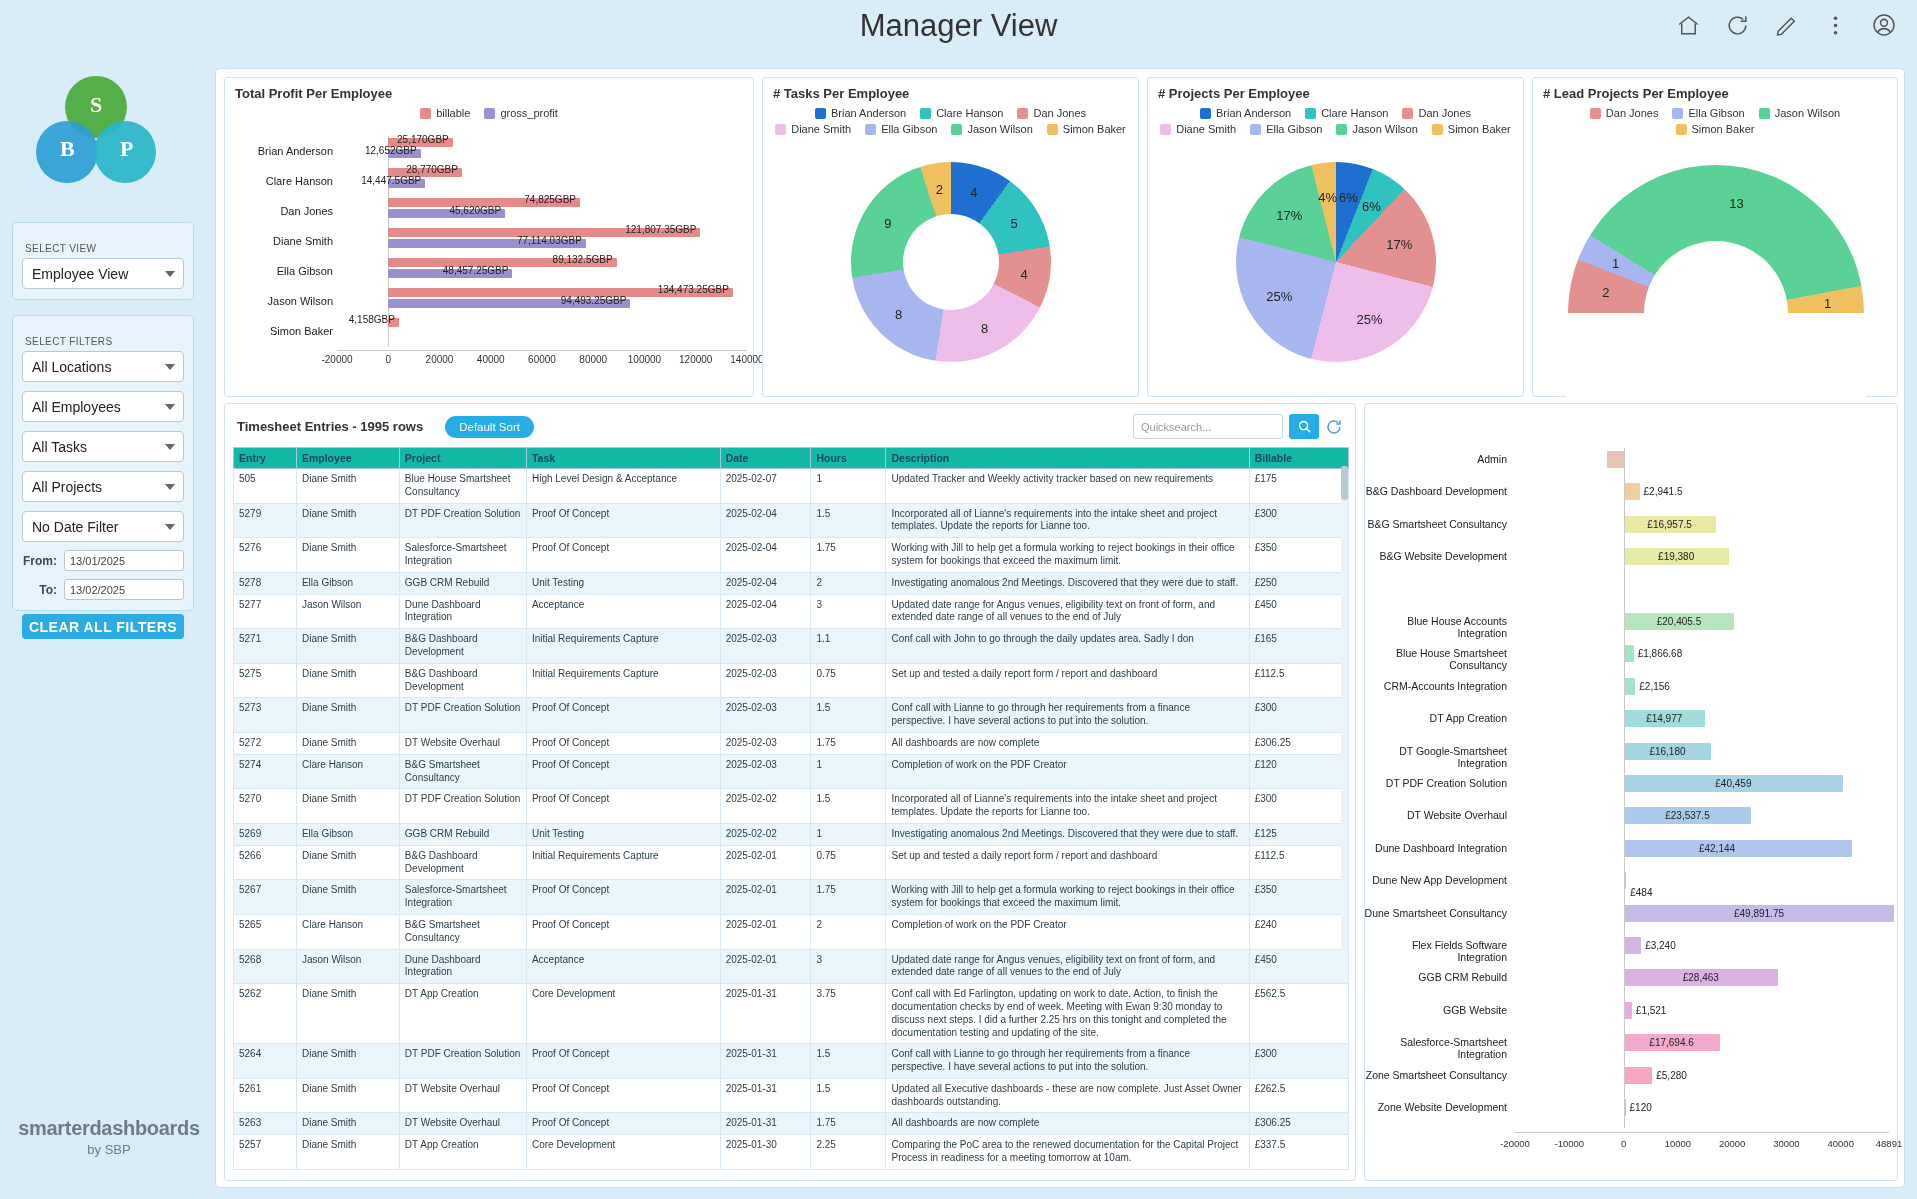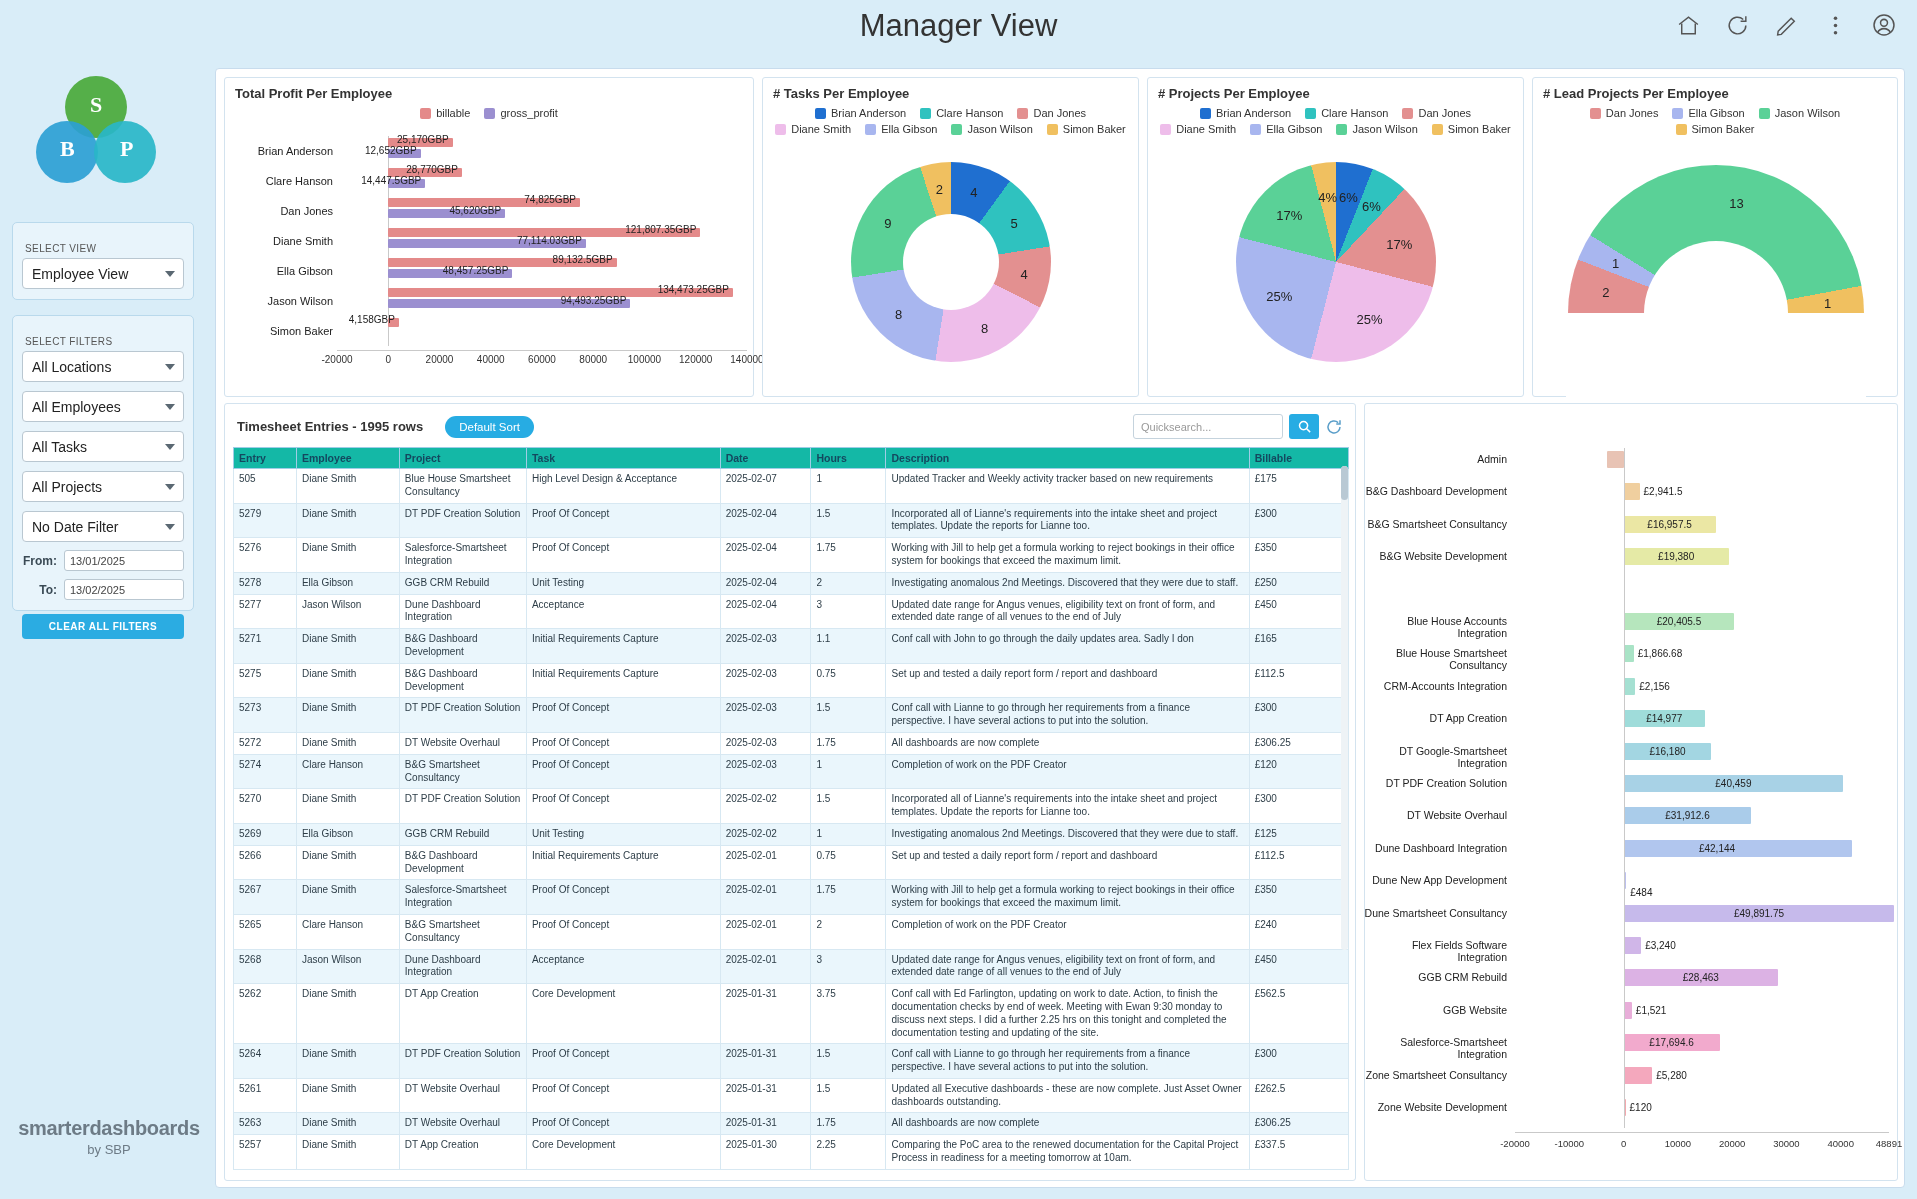--- a/index.html
+++ b/index.html
@@ -66,21 +66,21 @@
     border-right: 5px solid transparent; border-top: 6px solid #5a6872;
   }
   .daterow { display:flex; align-items:center; margin-top:8px; font-size:12px; color:#333; }
   .daterow .dlab { width: 42px; text-align:right; padding-right:7px; font-weight:bold; color:#3a4a55;}
   .dinput {
     flex: 1; height: 21px; background:#fff; border:1px solid #b9c7d1; border-radius:3px;
     font-size: 11px; color:#444; padding: 2px 5px; display:flex; align-items:center;
   }
   .clear-btn {
     margin-top: 14px; width: 100%; height: 25px; background: #2bace2;
-    color: #fff; border: none; border-radius: 4px; font-size: 10px;
+    color: #fff; border: none; border-radius: 4px; font-size: 14px;
     letter-spacing: .5px; cursor: pointer; font-weight: bold;
   }
   .brand { position: absolute; left: 14px; bottom: 42px; width: 190px; text-align:center; }
   .brand-main { font-size: 20px; color: #6d7b86; font-weight: bold; letter-spacing:-0.3px;}
   .brand-sub { font-size: 13px; color: #6d7b86; margin-top: 2px;}
 
   
   .main { position: absolute; left: 215px; top: 68px; width: 1690px; height: 1120px;
           background: #fff; border: 1px solid #c8dced; border-radius: 4px; }
 
@@ -739,21 +739,21 @@
             <div class="gp-val" style="left: 302.497px; transform: translateX(-50%);">£16,180</div>
           </div>
           <div class="gp-row" style="top: 330px;">
             <div class="gp-label">DT PDF Creation Solution</div>
             <div class="gp-bar" style="left: 258.577px; width: 219.646px; background: rgb(168, 210, 230);"></div>
             <div class="gp-val" style="left: 368.401px; transform: translateX(-50%);">£40,459</div>
           </div>
           <div class="gp-row" style="top: 362.4px;">
             <div class="gp-label">DT Website Overhaul</div>
             <div class="gp-bar" style="left: 258.577px; width: 127.782px; background: rgb(170, 204, 234);"></div>
-            <div class="gp-val" style="left: 322.468px; transform: translateX(-50%);">£31,912.6</div>
+            <div class="gp-val" style="left: 322.468px; transform: translateX(-50%);">£23,537.5</div>
           </div>
           <div class="gp-row" style="top: 394.8px;">
             <div class="gp-label">Dune Dashboard Integration</div>
             <div class="gp-bar" style="left: 258.577px; width: 228.794px; background: rgb(177, 198, 238);"></div>
             <div class="gp-val" style="left: 352px; transform: translateX(-50%); text-align: right;">£42,144</div>
           </div>
           <div class="gp-row" style="top: 427.2px;">
             <div class="gp-label">Dune New App Development</div>
             <div class="gp-bar" style="left: 258.577px; width: 2.62757px; background: rgb(188, 192, 238);"></div>
             <div class="gp-val" style="left: 265.205px; margin-top: 12px;">£484</div>

